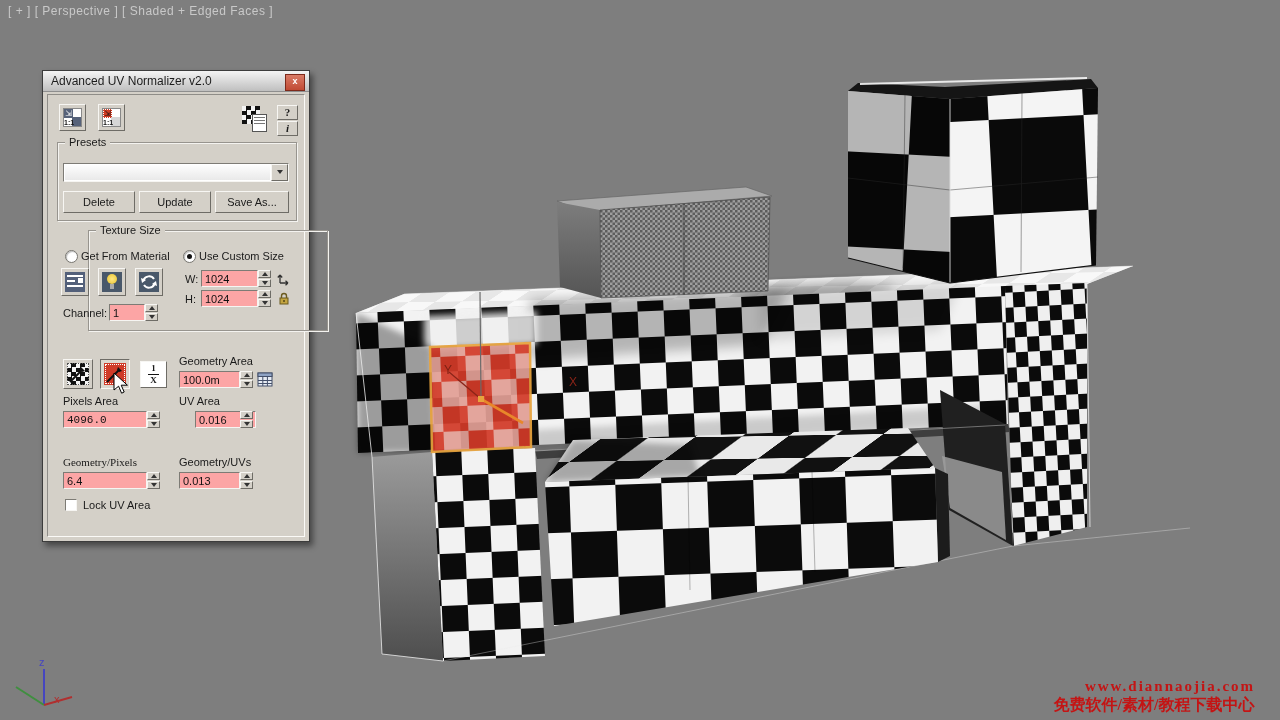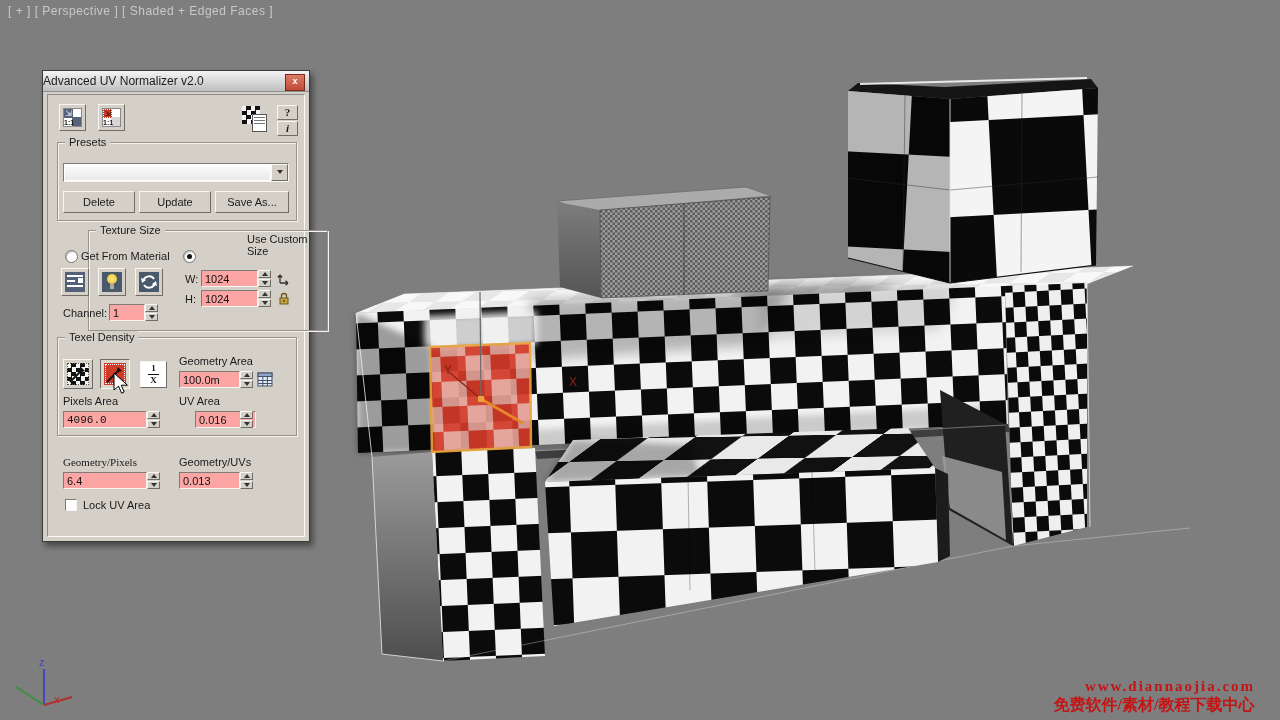--- a/index.html
+++ b/index.html
@@ -10,21 +10,21 @@
   .vp-label{position:absolute;left:8px;top:4px;color:#c9c9c9;font-size:12px;
             letter-spacing:.5px;z-index:5;}
   #scene{position:absolute;left:0;top:0;z-index:1;}
 
   
   .dialog{position:absolute;left:42px;top:70px;width:266px;height:470px;
           background:#d4d0c8;border:1px solid #3c3c3c;z-index:10;
           box-shadow:3px 4px 6px rgba(0,0,0,.45);font-size:11px;color:#1a1a1a;}
   .titlebar{position:absolute;left:0;top:0;right:0;height:21px;
             background:linear-gradient(#f4f4f4,#bfbfbf);
-            border-bottom:1px solid #8e8e8e;line-height:21px;
+            border-bottom:1px solid #8e8e8e;line-height:21px;padding-left:8px;
             font-size:12px;color:#1c1c1c;box-sizing:border-box;}
   .closebtn{position:absolute;right:4px;top:3px;width:18px;height:15px;
             background:linear-gradient(#d97b66,#c14a34);border:1px solid #7e2a1b;
             color:#fff;font-size:9px;line-height:13px;text-align:center;
             font-weight:bold;cursor:default;}
   .frame{position:absolute;left:4px;top:23px;right:4px;bottom:4px;
          border:1px solid;border-color:#8f8d88 #fbfaf7 #fbfaf7 #8f8d88;}
 
   .raised{background:#d4d0c8;border:1px solid;
           border-color:#f7f6f3 #6e6c66 #6e6c66 #f7f6f3;box-sizing:border-box;}
@@ -285,21 +285,21 @@
   <div class="btn raised" style="left:20px;top:120px;width:72px;">Delete</div>
   <div class="btn raised" style="left:96px;top:120px;width:72px;">Update</div>
   <div class="btn raised" style="left:172px;top:120px;width:74px;">Save As...</div>
 
   <div class="group" style="left:14px;top:159px;width:238px;height:99px;margin-left:31px;">
     <span class="group-label">Texture Size</span>
   </div>
   <div class="radio" style="left:22px;top:179px;"></div>
   <div class="rlabel" style="left:38px;top:179px;">Get From Material</div>
   <div class="radio checked" style="left:140px;top:179px;"></div>
-  <div class="rlabel" style="left:156px;top:162px;margin-left:48px;">Use Custom Size</div>
+  <div class="rlabel" style="left:156px;top:179px;">Use Custom Size</div>
 
   <div class="icon-btn raised" style="left:18px;top:197px;width:28px;height:28px;">
     <div class="icon-inner" style="background:#53607a;">
       <div style="position:absolute;left:2px;top:3px;right:2px;height:2px;background:#fff;"></div>
       <div style="position:absolute;left:2px;top:8px;width:8px;height:2px;background:#fff;"></div>
       <div style="position:absolute;left:2px;top:13px;right:2px;height:2px;background:#fff;"></div>
       <div style="position:absolute;right:2px;top:6px;width:5px;height:5px;background:#fff;"></div>
     </div>
   </div>
   <div class="icon-btn raised" style="left:55px;top:197px;width:28px;height:28px;">
@@ -353,23 +353,20 @@
   <input class="field" style="left: 66px; top: 233px; width: 36px;" readonly="" value="1">
   <div class="spin" style="left:102px;top:233px;">
     <div class="half up">
         <div class="tri-up"></div>
       </div>
       <div class="half dn">
         <div class="tri-dn"></div>
       </div>
   </div>
 
-  <div class="group" style="left:14px;top:266px;width:238px;height:97px;">
-    <span class="group-label">Texel Density</span>
-  </div>
   <div class="icon-btn raised" style="left:20px;top:288px;width:30px;height:30px;">
     <div class="icon-inner checker" style="outline:1px dotted #555;outline-offset:-1px;">
       <svg width="22" height="22" viewBox="0 0 22 22">
           <path d="M3 19 L15 7" stroke="#111" stroke-width="2"></path>
           <polygon points="14,4 18,8 15,9 13,7" fill="#111"></polygon>
         </svg>
     </div>
   </div>
   <div class="icon-btn pressed" style="left:57px;top:288px;width:30px;height:30px;">
     <div class="icon-inner" style="background:#cf3b28;outline:1px dotted #fff;outline-offset:-2px;">

